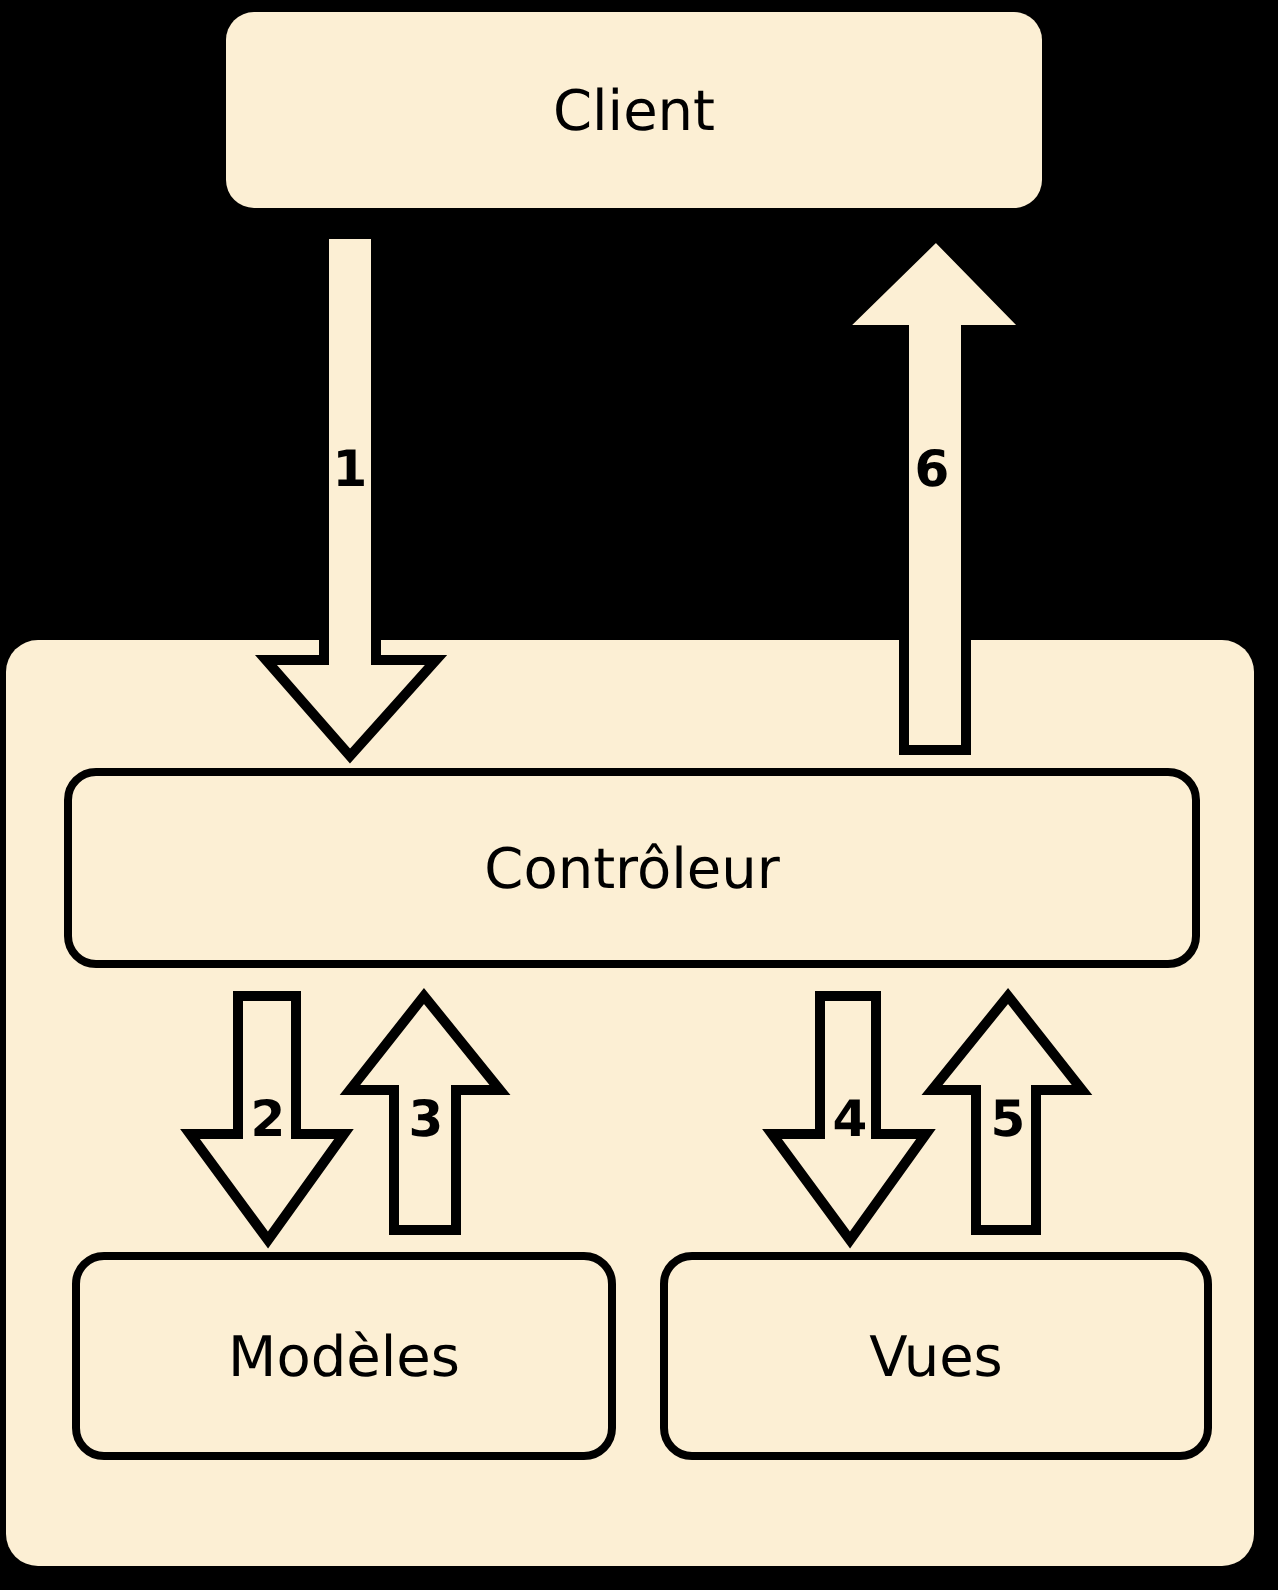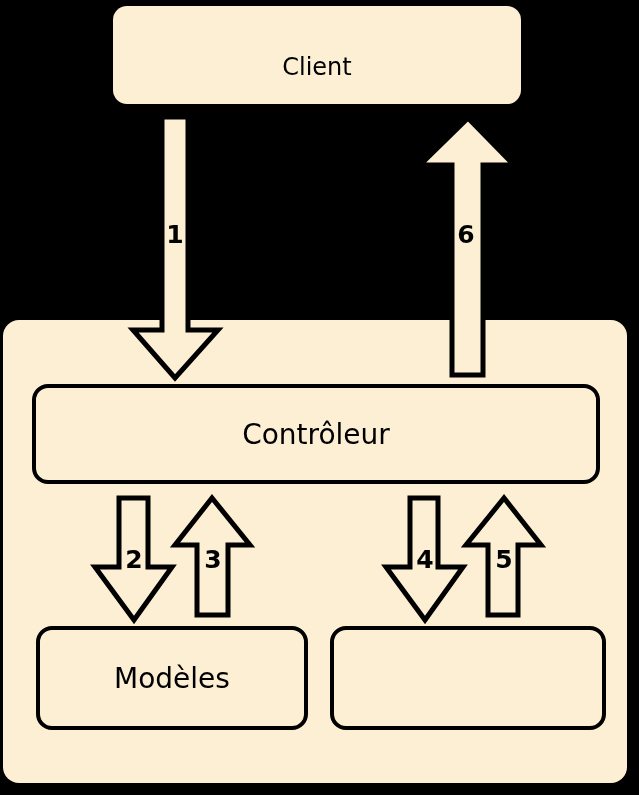--- a/index.html
+++ b/index.html
@@ -87,27 +87,28 @@
       <path d="M 488,615 L 518,615 L 518,545 L 541,545 L 504,498 L 466,545 L 488,545 Z"></path>
     </g>
 
     <rect x="34" y="386" width="564" height="96" rx="14" ry="14" fill="#FCEFD4" stroke="#000000" stroke-width="4"></rect>
 
     <rect x="38" y="628" width="268" height="100" rx="14" ry="14" fill="#FCEFD4" stroke="#000000" stroke-width="4"></rect>
 
     <rect x="332" y="628" width="272" height="100" rx="14" ry="14" fill="#FCEFD4" stroke="#000000" stroke-width="4"></rect>
   </svg>
 
-  <div class="box-label" style="left:113px; top:6px; width:408px; height:98px; font-size:24px;margin-top:12px;">Client</div>
+  <div class="box-label" style="left:113px; top:6px; width:408px; height:98px; font-size:28px;">Client</div>
 
 
   <div class="box-label" style="left:38px; top:628px; width:268px; height:100px; font-size:28px;">Modèles</div>
 
   <div class="box-label" style="left:34px; top:386px; width:564px; height:96px; font-size:28px;">Contrôleur</div>
 
+  <div class="box-label" style="left:332px; top:628px; width:272px; height:100px; font-size:28px;">Vues</div>
 
   <div class="arrow-num" style="left:160px; top:222px; width:30px;">1</div>
 
   <div class="arrow-num" style="left:119px; top:547px; width:30px;">2</div>
 
   <div class="arrow-num" style="left:198px; top:547px; width:30px;">3</div>
 
   <div class="arrow-num" style="left:410px; top:547px; width:30px;">4</div>
 
   <div class="arrow-num" style="left:489px; top:547px; width:30px;">5</div>

